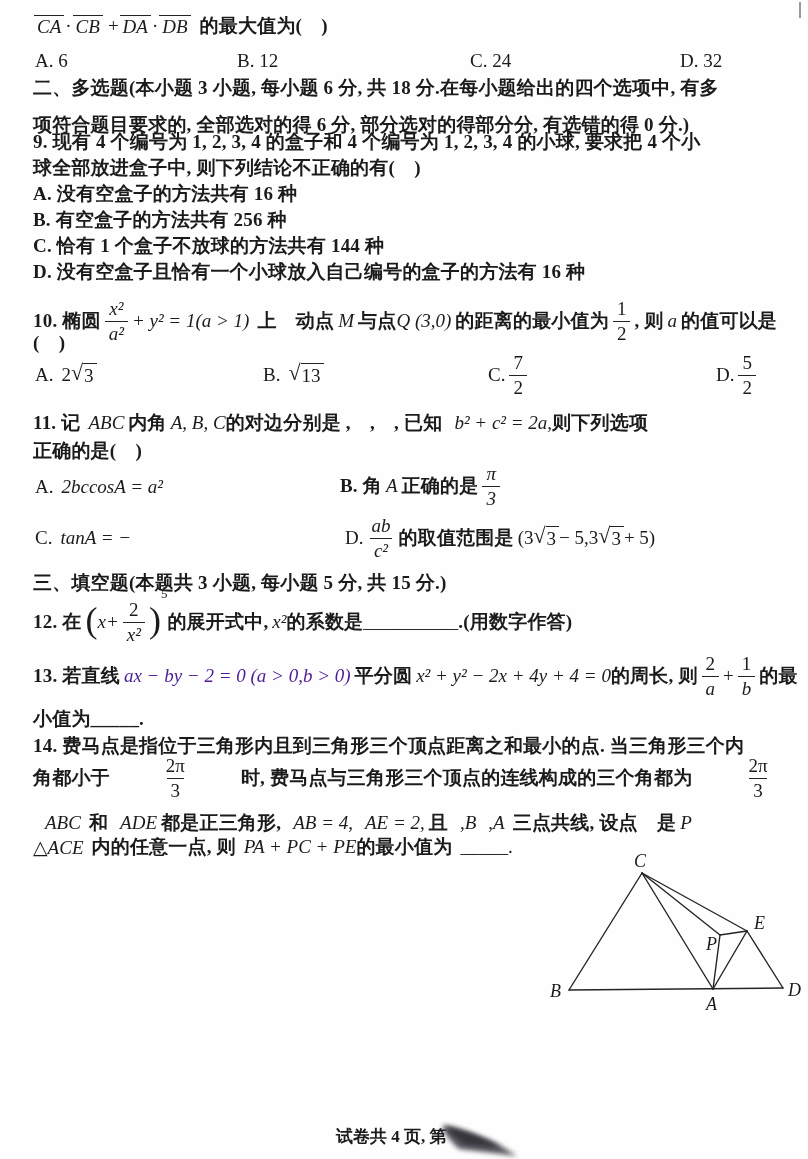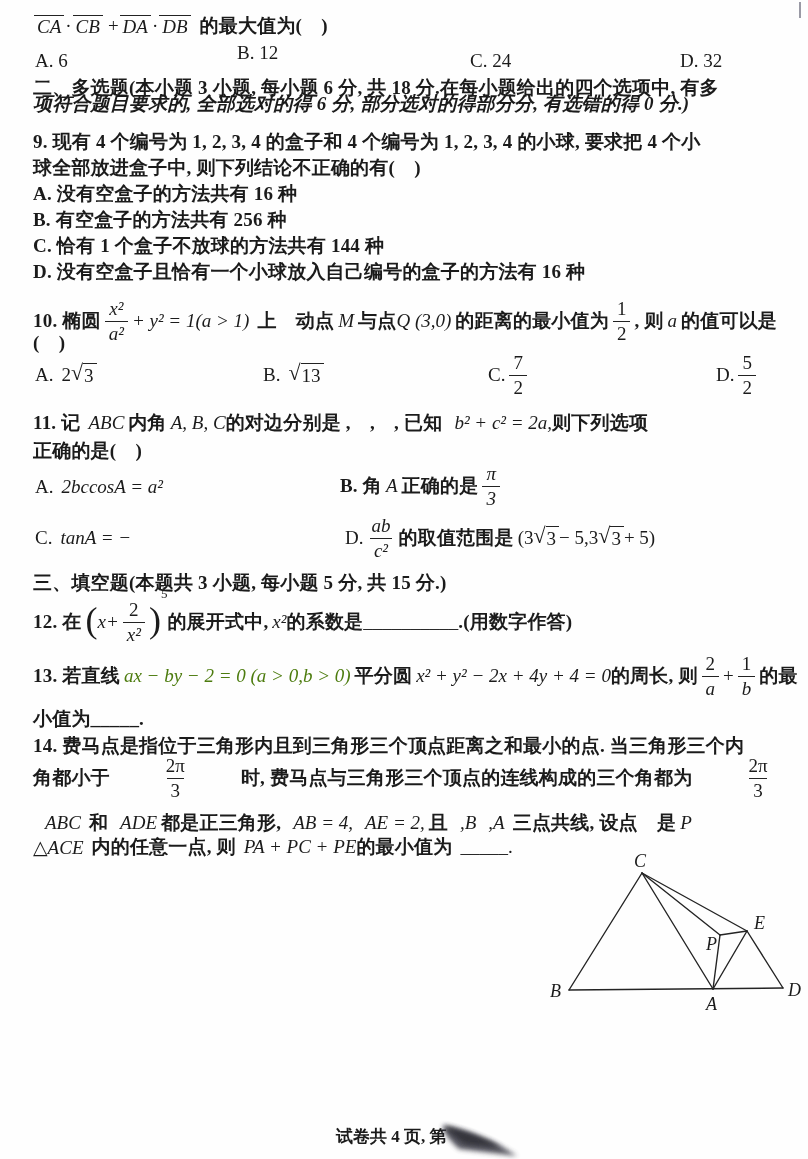--- a/index.html
+++ b/index.html
@@ -37,26 +37,26 @@
     <span class="u">·</span>
     <span class="vec">CB</span>
     <span class="u gap4">+</span>
     <span class="vec gap4">DA</span>
     <span class="u">·</span>
     <span class="vec">DB</span>
     <span class="c gap8">的最大值为(　)</span>
   </div>
 
   <div class="line u" style="left:35px;  top:50px;">A. 6</div>
-  <div class="line u" style="left:237px; top:42px;text-align:right;">B. 12</div>
+  <div class="line u" style="left:237px; top:50px;text-align:right;">B. 12</div>
   <div class="line u" style="left:470px; top:50px;">C. 24</div>
   <div class="line u" style="left:680px; top:50px;">D. 32</div>
 
   <div class="line c" style="left:33px; top:75px;">二、多选题(本小题 3 小题, 每小题 6 分, 共 18 分.在每小题给出的四个选项中, 有多</div>
-  <div class="line c" style="left:33px; top:91px;font-style:italic;">项符合题目要求的, 全部选对的得 6 分, 部分选对的得部分分, 有选错的得 0 分.)</div>
+  <div class="line c" style="left:33px; top:112px;">项符合题目要求的, 全部选对的得 6 分, 部分选对的得部分分, 有选错的得 0 分.)</div>
 
   <div class="line c" style="left:33px; top:129px;">9. 现有 4 个编号为 1, 2, 3, 4 的盒子和 4 个编号为 1, 2, 3, 4 的小球, 要求把 4 个小</div>
   <div class="line c" style="left:33px; top:155px;">球全部放进盒子中, 则下列结论不正确的有(　)</div>
   <div class="line c" style="left:33px; top:181px;">A. 没有空盒子的方法共有 16 种</div>
   <div class="line c" style="left:33px; top:207px;">B. 有空盒子的方法共有 256 种</div>
   <div class="line c" style="left:33px; top:233px;">C. 恰有 1 个盒子不放球的方法共有 144 种</div>
   <div class="line c" style="left:33px; top:259px;">D. 没有空盒子且恰有一个小球放入自己编号的盒子的方法有 16 种</div>
 
   <div class="line" style="left:33px; top:298px; height:46px;">
     <span class="c">10. 椭圆</span>
@@ -172,21 +172,21 @@
     <span class="exp u">5</span>
     <span class="c">的展开式中, </span>
     <span class="m gap4">x²</span>
     <span class="c">的系数是</span>
     <span class="u blankline">__________</span>
     <span class="c">.(用数字作答)</span>
   </div>
 
   <div class="line" style="left:33px; top:648px; height:56px;">
     <span class="c">13. 若直线</span>
-    <span class="m gap4" style="color:#4d7c0f;">ax − by − 2 = 0 (a &gt; 0,b &gt; 0)</span>
+    <span class="m gap4" style="color:#4c1d95;">ax − by − 2 = 0 (a &gt; 0,b &gt; 0)</span>
     <span class="c gap4">平分圆</span>
     <span class="m gap4">x² + y² − 2x + 4y + 4 = 0</span>
     <span class="c">的周长, 则</span>
     <span class="frac">
       <span class="num u">2</span>
       <span class="den m">a</span>
     </span>
     <span class="u">+</span>
     <span class="frac">
       <span class="num u">1</span>

